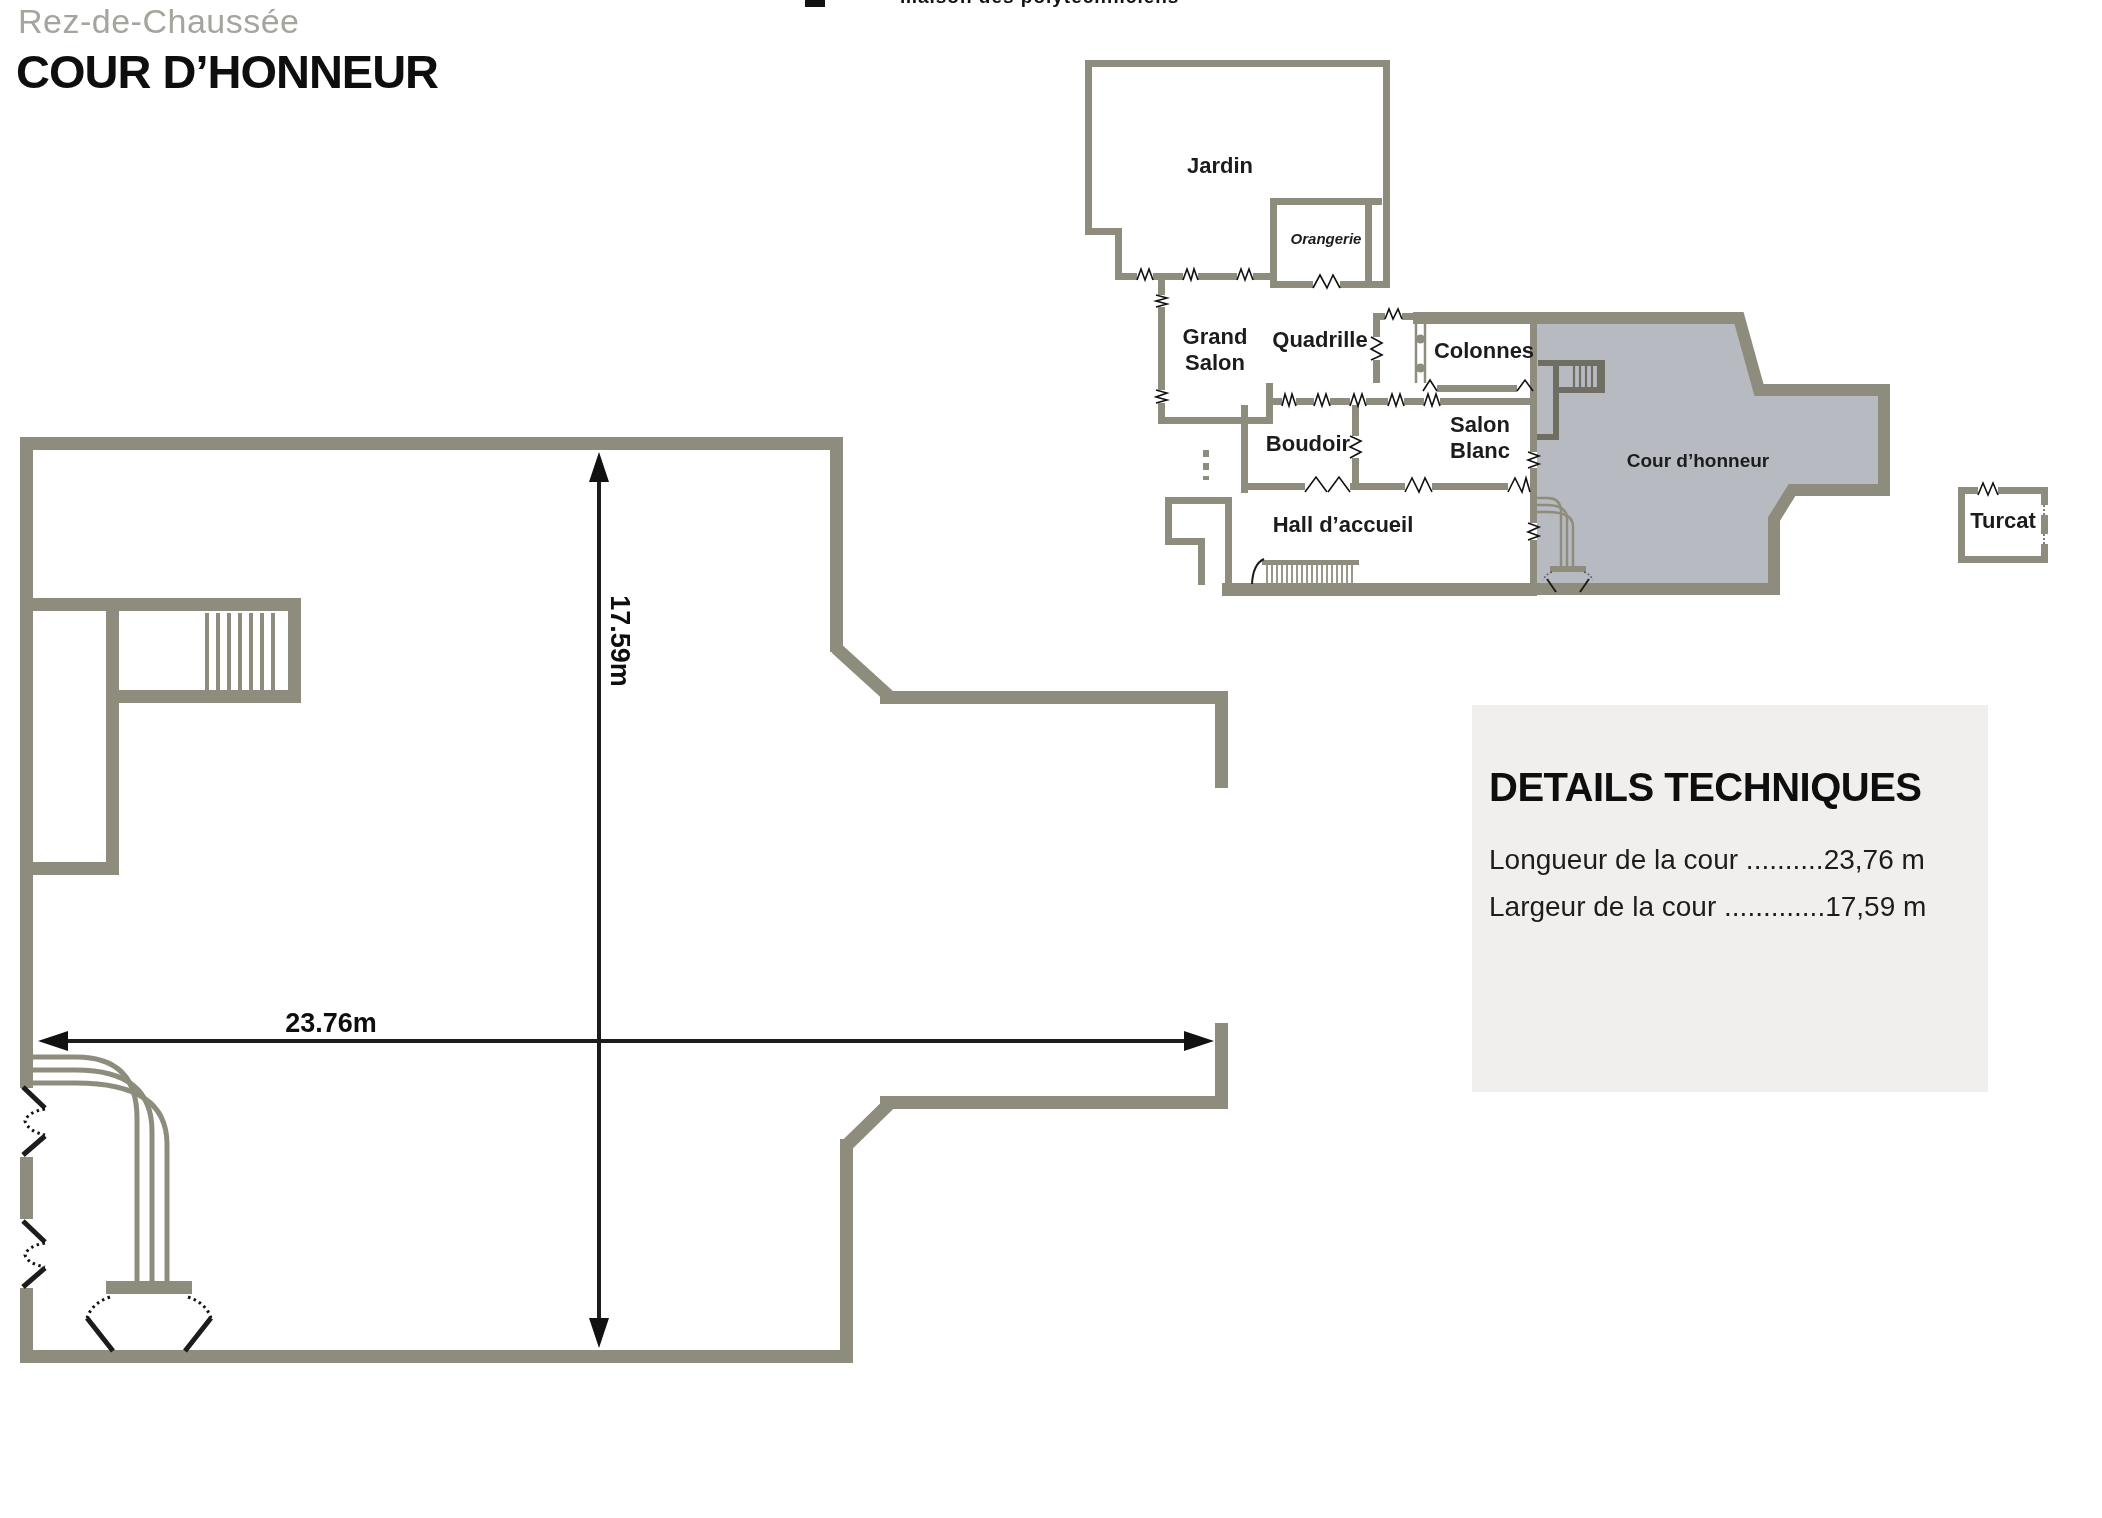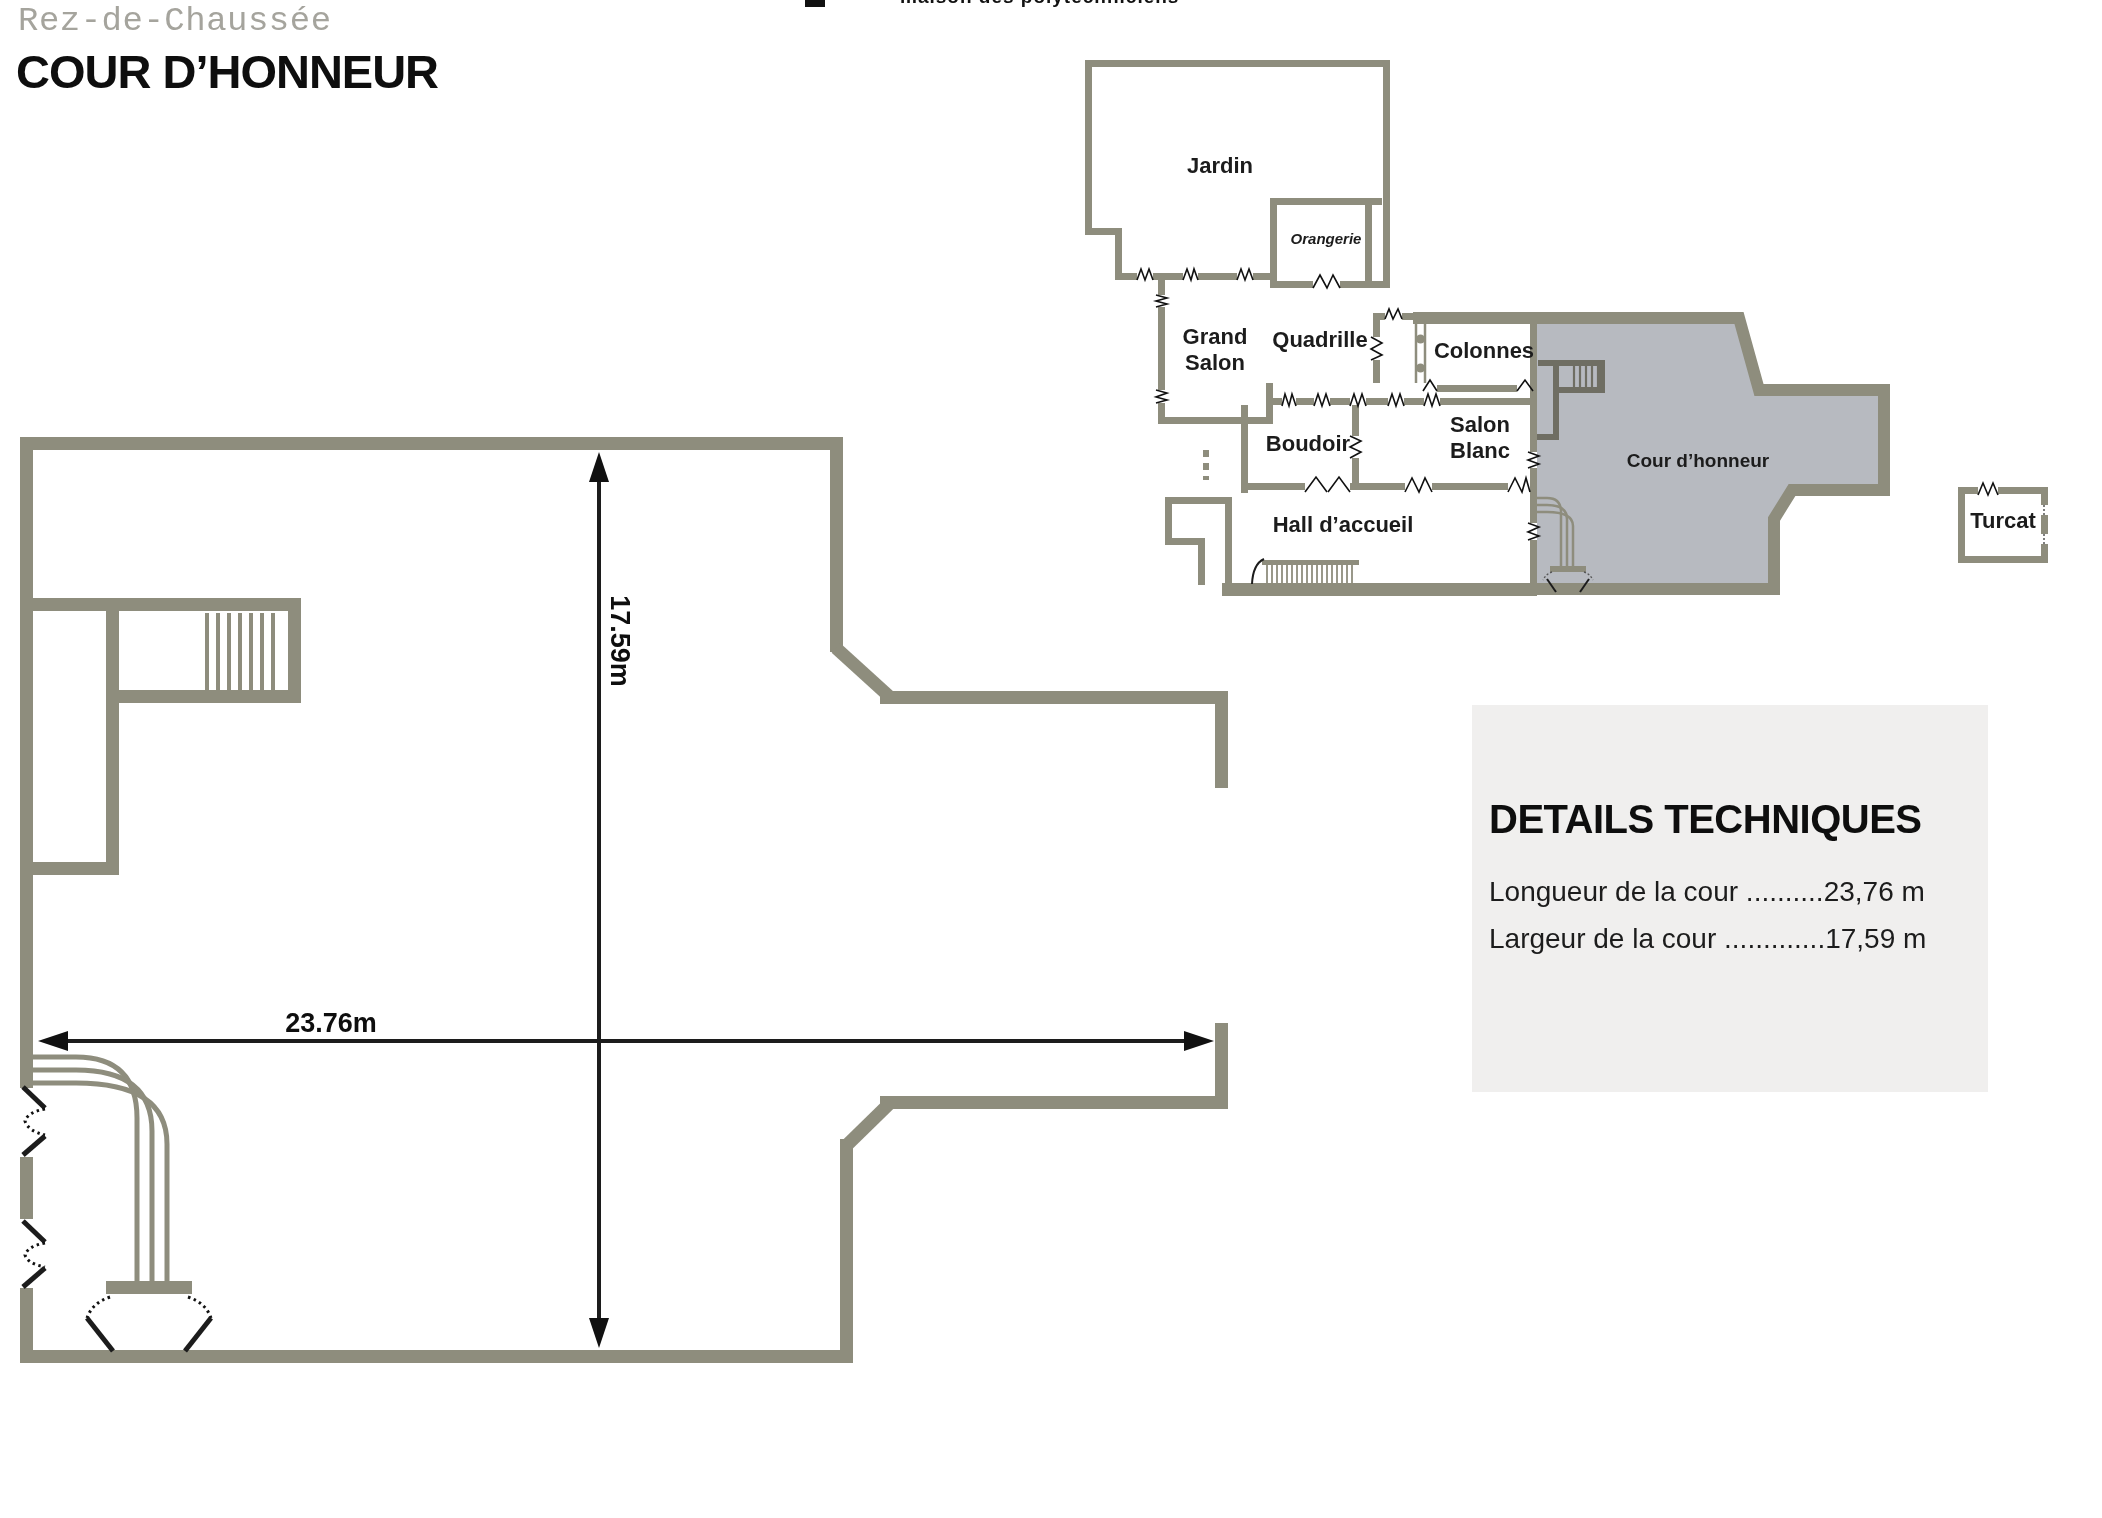--- a/index.html
+++ b/index.html
@@ -19,34 +19,34 @@
   .dk{stroke:var(--wall-dark);fill:none;}
   .blk{stroke:var(--ink);fill:none;}
   .zz{stroke:#111111;fill:none;stroke-width:1.6;stroke-linejoin:miter;}
   .dash{stroke:#111111;fill:none;stroke-dasharray:2.5 3.5;}
   .dots{stroke:#555555;fill:none;stroke-dasharray:2 2;}
 
   .clip-strip{position:absolute;left:900px;top:0;width:360px;height:7px;overflow:hidden;}
   .clip-strip span{display:block;margin-top:-14px;font-size:19px;font-weight:bold;letter-spacing:1px;color:#111;}
   .logo-mark{position:absolute;left:805px;top:0;width:20px;height:7px;background:#111;}
 
-  .floor-label{position:absolute;left:18px;top:2px;font-size:34px;color:var(--muted-heading);letter-spacing:0.5px;font-family:Liberation Mono, monospace;}
+  .floor-label{position:absolute;left:18px;top:2px;font-size:34px;color:var(--muted-heading);letter-spacing:0.5px;}
   .page-title{position:absolute;left:16px;top:44px;font-size:47px;font-weight:800;letter-spacing:-1px;color:#0e0e0e;}
 
   .room-label{position:absolute;transform:translate(-50%,-50%);font-weight:bold;font-size:22px;
     line-height:1.18;text-align:center;white-space:pre-line;color:var(--ink);}
   .room-label.small{font-size:15px;font-style:italic;}
   .room-label.big{font-size:19px;}
 
   .dim-label{position:absolute;font-size:27px;font-weight:bold;color:#0e0e0e;}
   .dim-label.h{left:331px;top:1023px;transform:translate(-50%,-50%);}
   .dim-label.v{left:619px;top:641px;transform:translate(-50%,-50%);writing-mode:vertical-rl;}
 
   .details-panel{position:absolute;left:1472px;top:705px;width:516px;height:387px;
-    background:var(--panel-background);padding:92px 14px 0 17px;}
+    background:var(--panel-background);padding:60px 14px 0 17px;}
   .details-title{font-size:40px;font-weight:800;letter-spacing:-0.5px;color:#0e0e0e;margin-bottom:34px;}
   .spec-row{font-size:28px;color:var(--ink);margin-bottom:15px;white-space:nowrap;}
 </style>
 </head>
 <body>
 
 <div id="page">
 
   <div class="logo-mark"></div>
   <div class="clip-strip">

